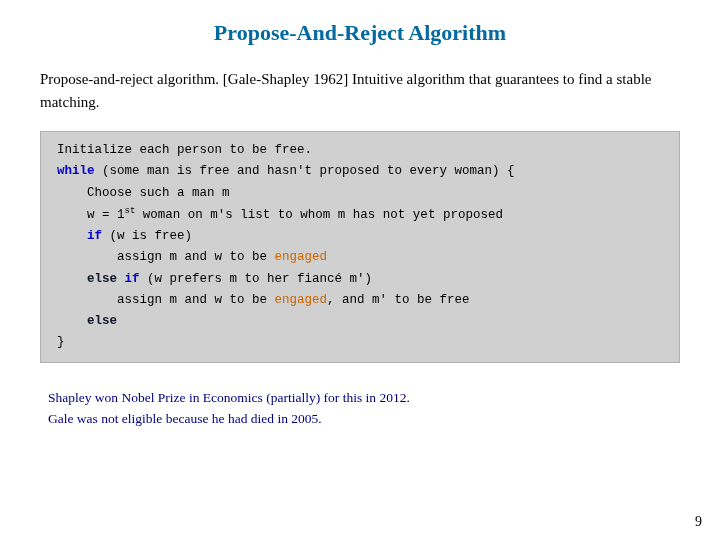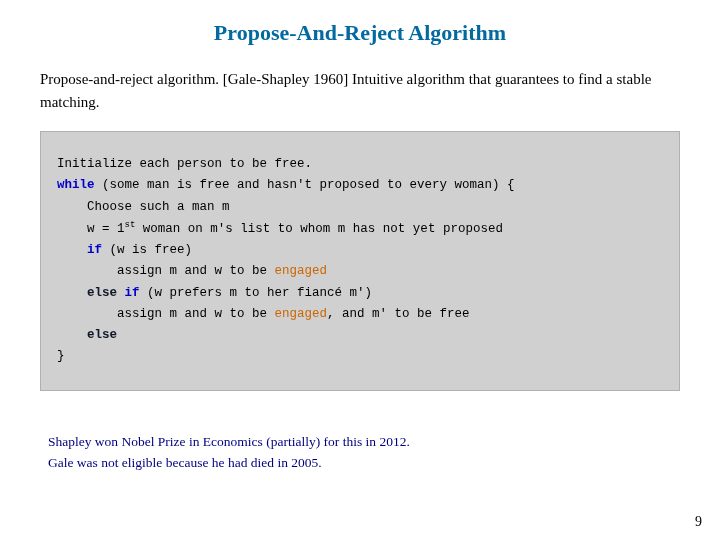--- a/index.html
+++ b/index.html
@@ -41,26 +41,26 @@
       color: #000;
     }
 
     .intro-text .bold-term {
       font-weight: normal;
     }
 
     .code-box {
       background: #d0d0d0;
       border: 1px solid #b0b0b0;
-      padding: 22px 16px;
+      padding: 8px 16px;
       font-family: 'Courier New', Courier, monospace;
       font-size: 12.5px;
       line-height: 1.7;
       color: #000;
-      margin-bottom: 36px;
+      margin-bottom: 20px;
     }
 
     .code-box .kw-while {
       color: #0000cc;
       font-weight: bold;
     }
 
     .code-box .kw-if {
       color: #0000cc;
       font-weight: bold;
@@ -97,21 +97,21 @@
   </style>
 </head>
 <body>
 
 <div class="page">
 
   <div class="title">Propose-And-Reject Algorithm</div>
 
   <div class="intro-text">
     <span class="bold-term">Propose-and-reject algorithm.</span>
-    <span>[Gale-Shapley 1960]</span>
+    <span>[Gale-Shapley 1962]</span>
     <span>  Intuitive algorithm that guarantees to find a stable matching.</span>
   </div>
 
   <div class="code-box">
     <div>Initialize each person to be free.</div>
     <div><span class="kw-while">while</span> (some man is free and hasn't proposed to every woman) {</div>
     <div>&nbsp;&nbsp;&nbsp;&nbsp;Choose such a man m</div>
     <div>&nbsp;&nbsp;&nbsp;&nbsp;w = 1<sup>st</sup> woman on m's list to whom m has not yet proposed</div>
     <div>&nbsp;&nbsp;&nbsp;&nbsp;<span class="kw-if">if</span> (w is free)</div>
     <div>&nbsp;&nbsp;&nbsp;&nbsp;&nbsp;&nbsp;&nbsp;&nbsp;assign m and w to be <span class="engaged">engaged</span></div>

